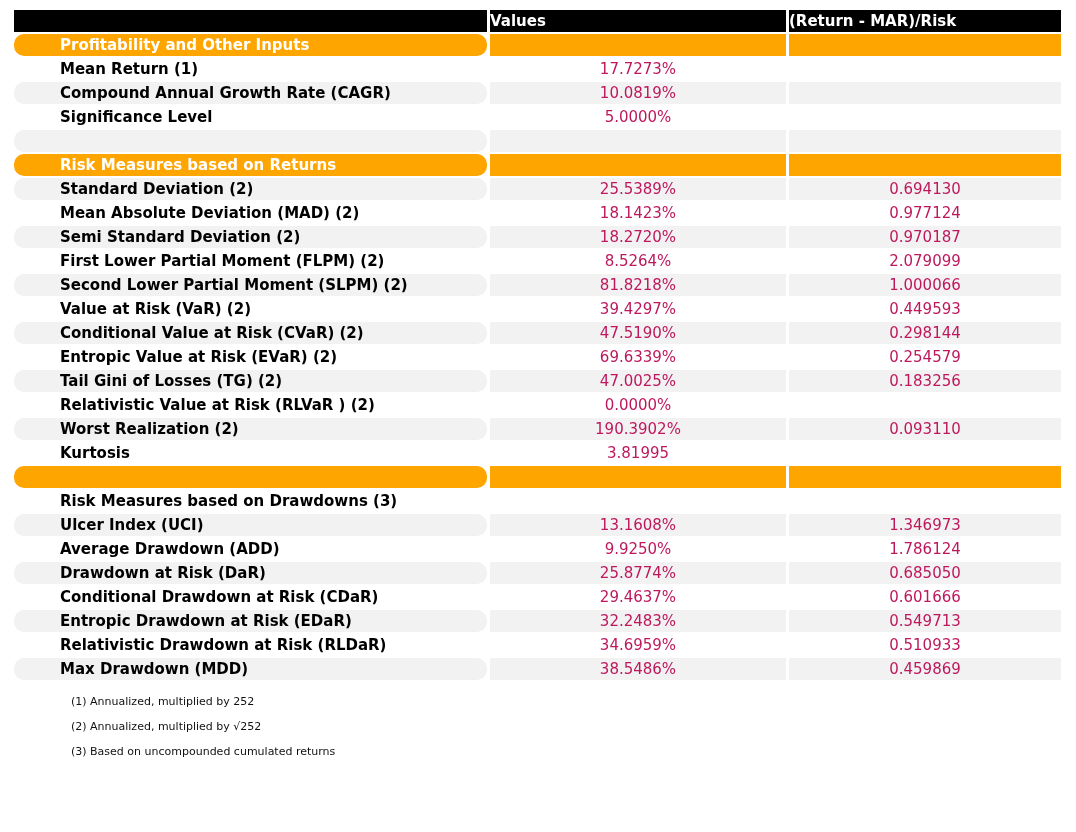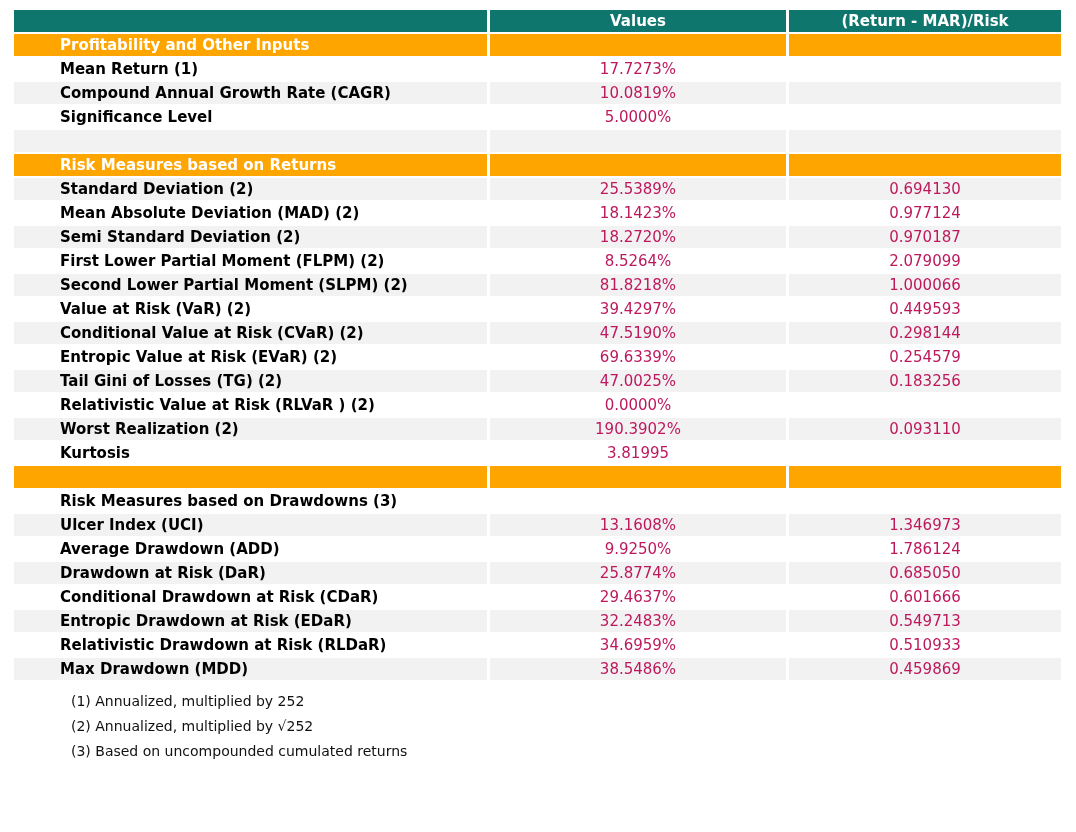--- a/index.html
+++ b/index.html
@@ -17,56 +17,57 @@
   table.risk-table {
     border-collapse: separate;
     border-spacing: 3px 2px;
     table-layout: fixed;
     width: 1051px;
   }
   col.c1 { width: 473px; }
   col.c2 { width: 296px; }
   col.c3 { width: 272px; }
   th {
-    background: #0f766e;
+    background: #000000;
     color: #ffffff;
     font-weight: bold;
     font-size: 15px;
     height: 22px;
-    text-align: center;
+    text-align: left;
     padding: 0;
     overflow: hidden;
     white-space: nowrap;
   }
   td {
     height: 22px;
     font-size: 15px;
     padding: 0;
     vertical-align: middle;
     overflow: hidden;
     white-space: nowrap;
   }
   td.c-label {
     font-weight: bold;
     text-align: left;
     padding-left: 46px;
+    border-radius: 10px;
   }
   td.c-num {
     text-align: center;
     font-weight: normal;
     color: #be185d;
   }
   tbody tr:nth-child(odd) td { background: #f2f2f2; }
   tbody tr:nth-child(even) td { background: #ffffff; }
   tbody tr.section td { background: #ffa500; color: #ffffff; }
   .footnotes {
     margin: 7px 0 0 60px;
   }
   .footnote {
-    font-size: 14px;
+    font-size: 11px;
     color: #111111;
     line-height: 25px;
     white-space: nowrap;
   }
 </style>
 </head>
 <body>
 
 <div class="report-wrap">
   <table class="risk-table">

